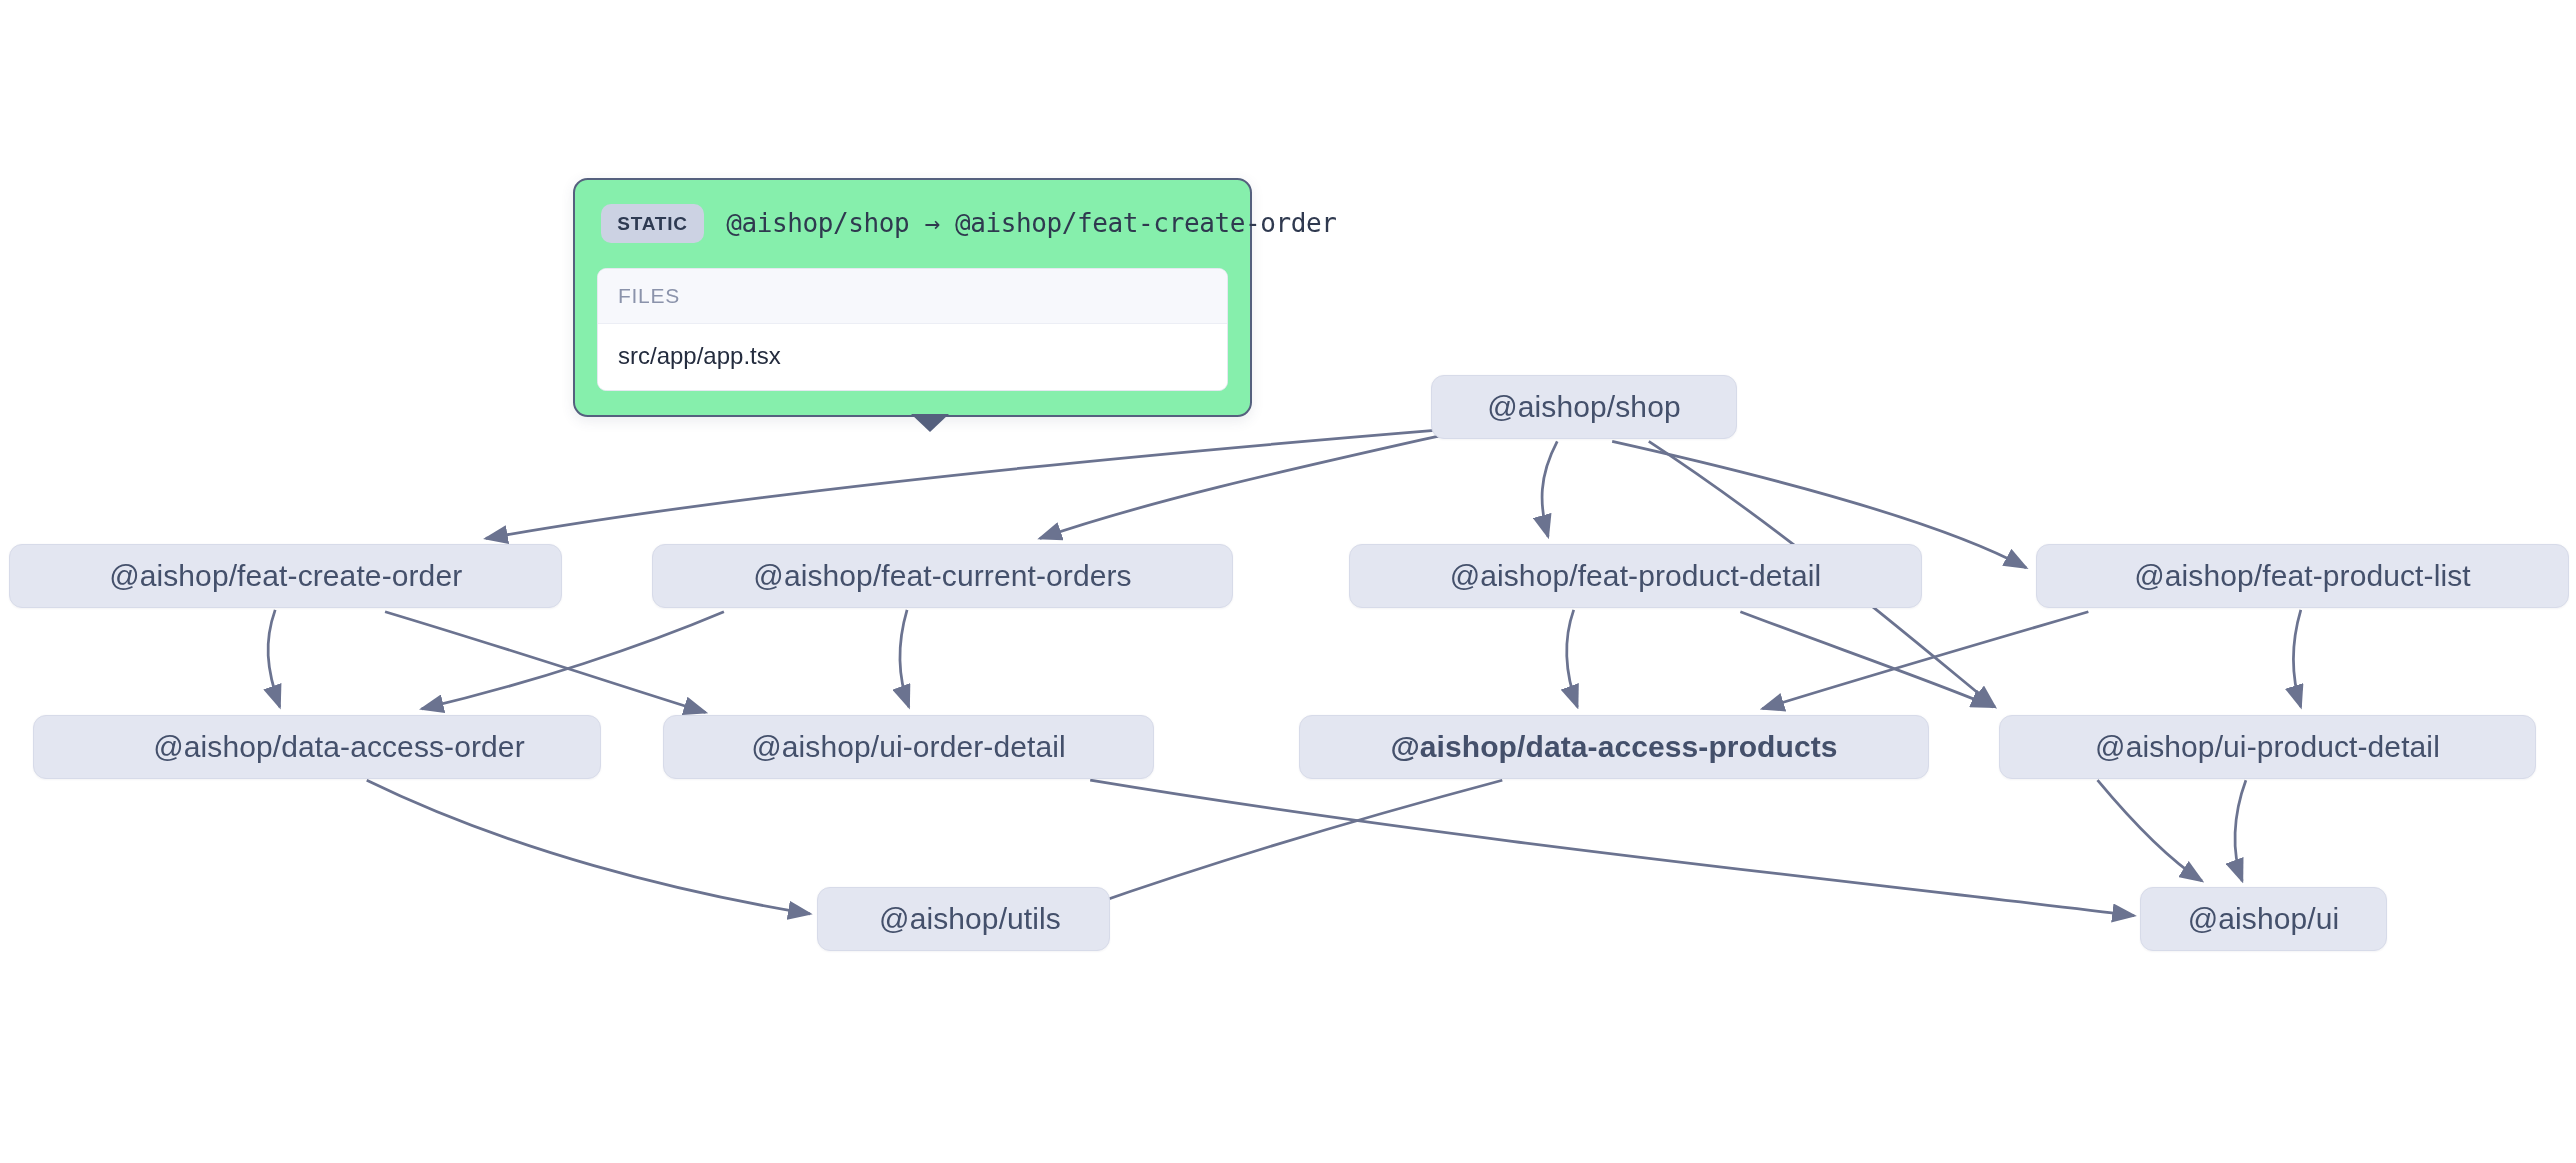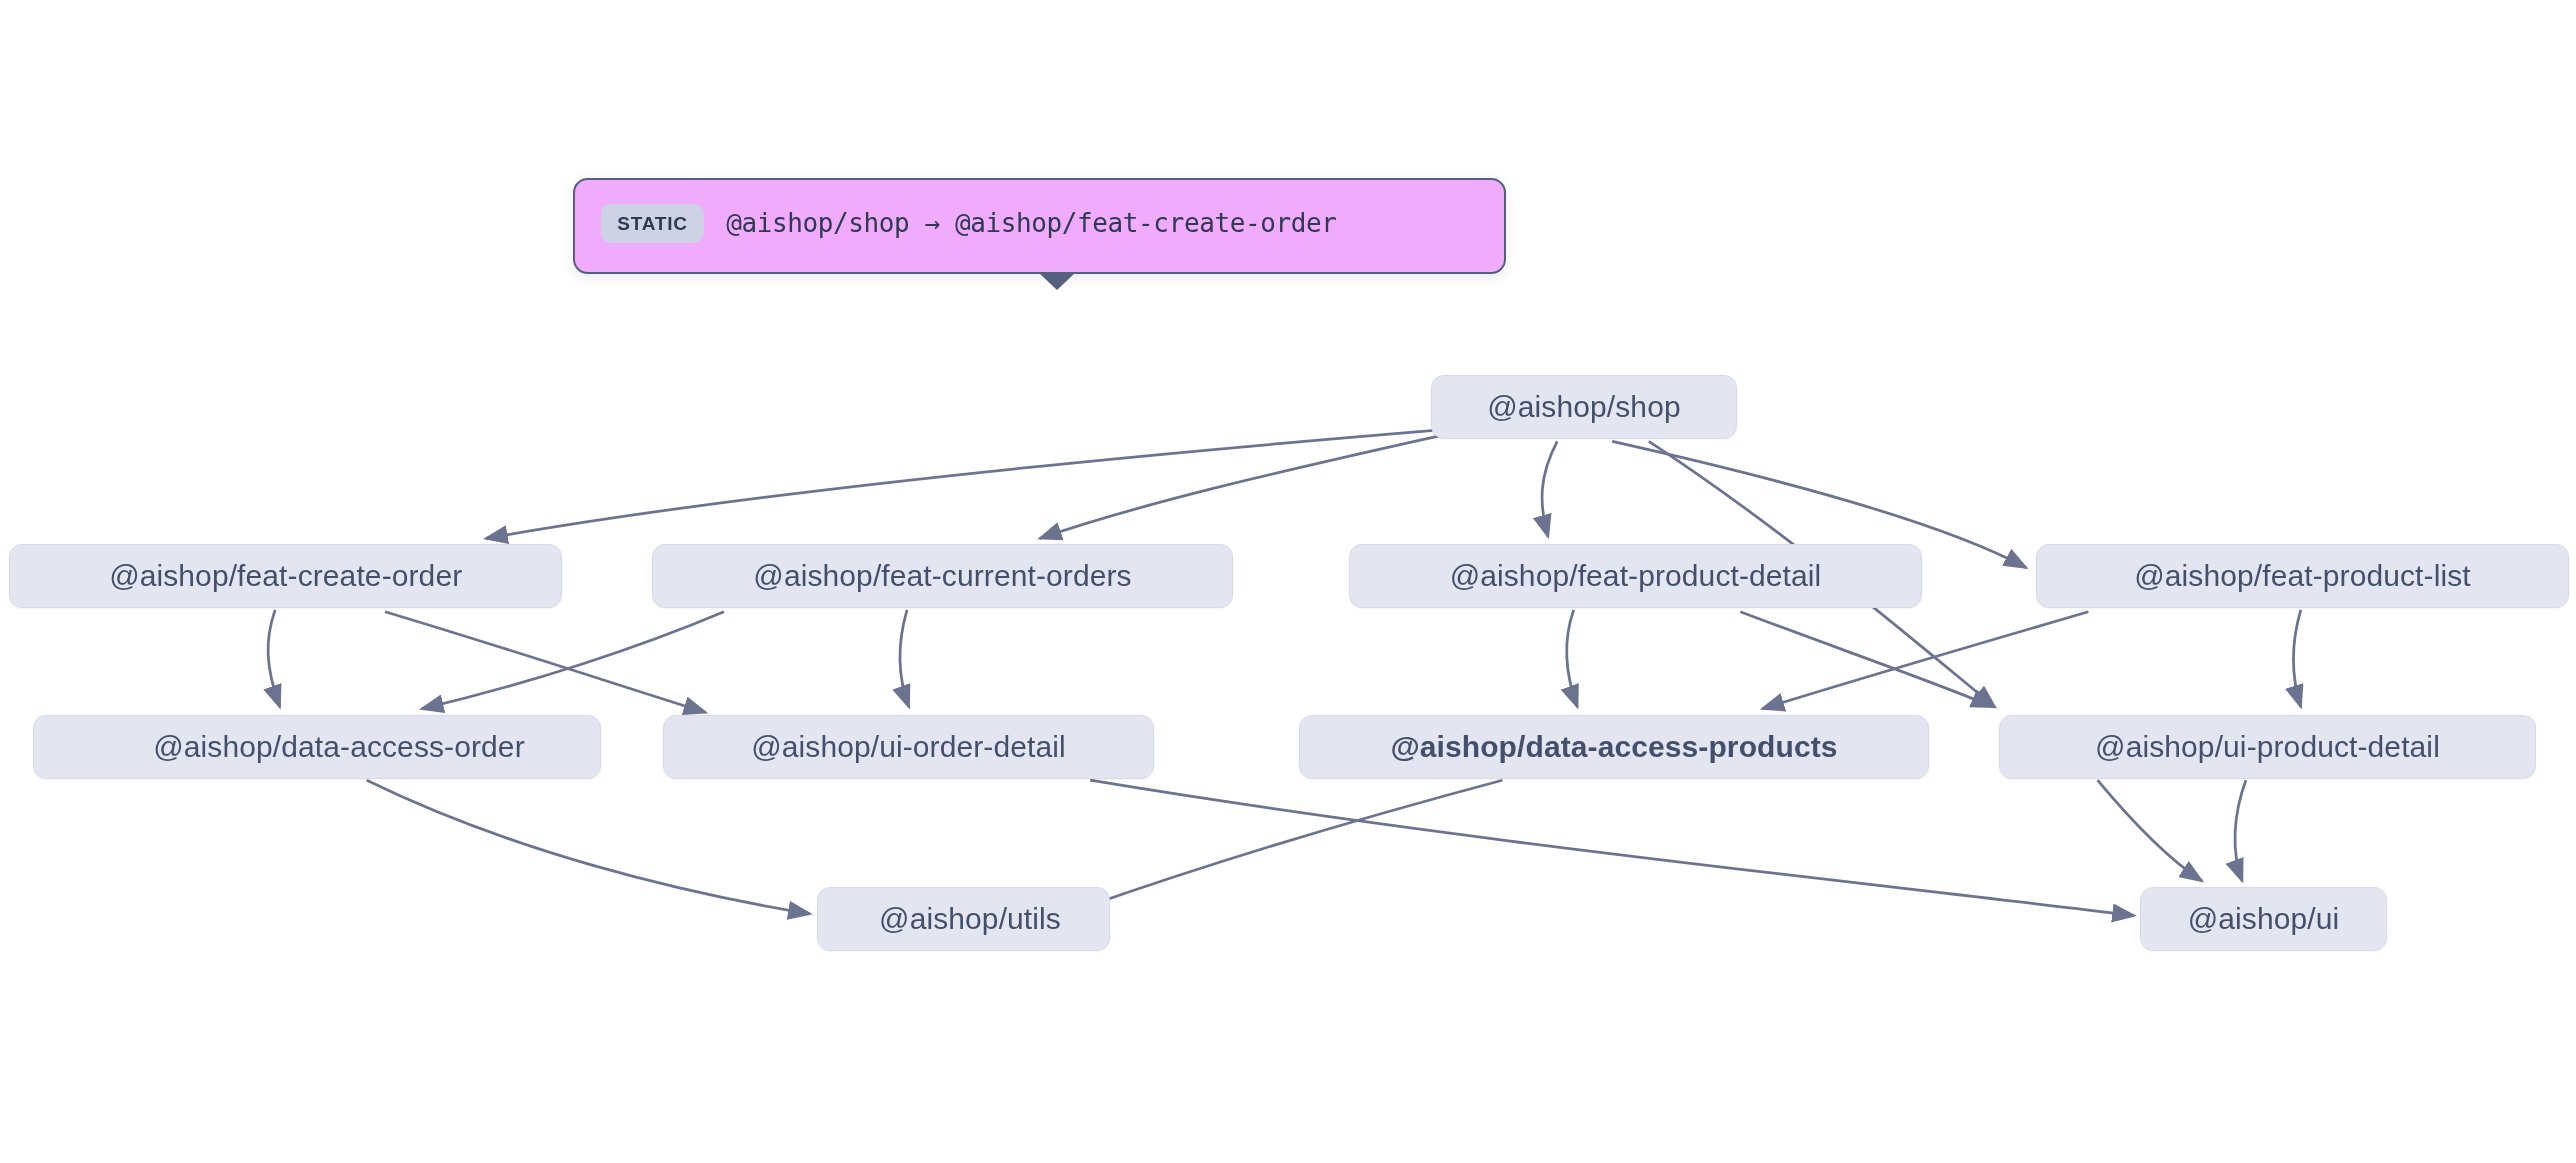--- a/index.html
+++ b/index.html
@@ -50,22 +50,22 @@
 
   .graph-node .node-label {
     pointer-events: none;
   }
 
   
   #edge-tooltip {
     position: absolute;
     left: 573px;
     top: 178px;
-    width: 933px;
-    background: #f0abfc;
+    width: 679px;
+    background: #86efac;
     border: 2.7px solid #55607e;
     border-radius: 14.7px;
     z-index: 5;
     padding: 20px 22px 24px 22px;
     box-shadow: 0 3.7px 13px rgba(55,65,95,0.10);
   }
 
   #edge-tooltip .tt-head {
     display: flex;
     align-items: center;
@@ -194,17 +194,23 @@
       <div class="graph-node" style="left: 2140px; top: 887px; width: 247px; height: 64px;">
         <span class="node-label">@aishop/ui</span>
       </div>
     </div>
 
   <div id="edge-tooltip">
     <div class="tt-head">
       <span class="static-badge">STATIC</span>
       <span class="tt-title">@aishop/shop → @aishop/feat-create-order</span>
     </div>
+    <div class="tt-files">
+      <div class="tt-files-header">FILES</div>
+      <div id="tt-file-list">
+          <div class="tt-file-row">src/app/app.tsx</div>
+        </div>
+    </div>
     <div id="tooltip-pointer"></div>
   </div>
 
 </div>
 
 
 </body></html>

